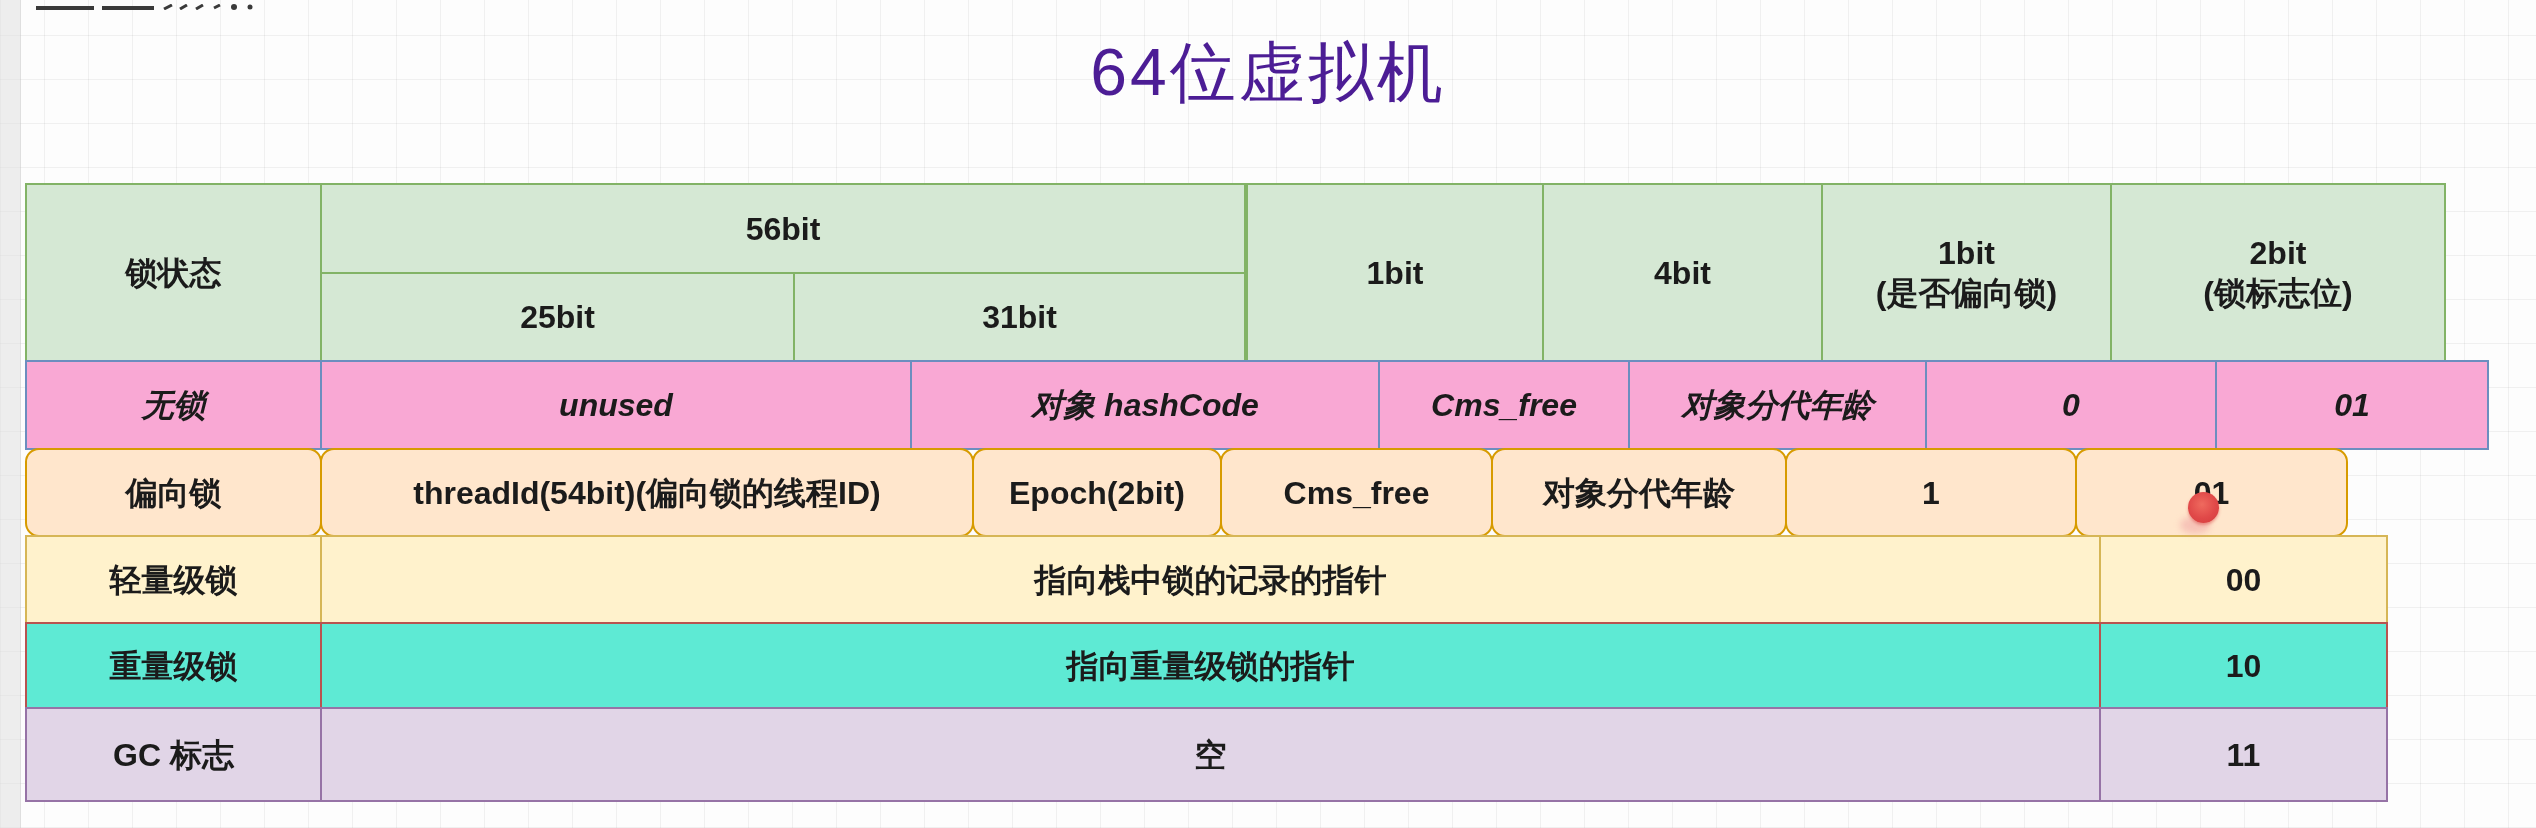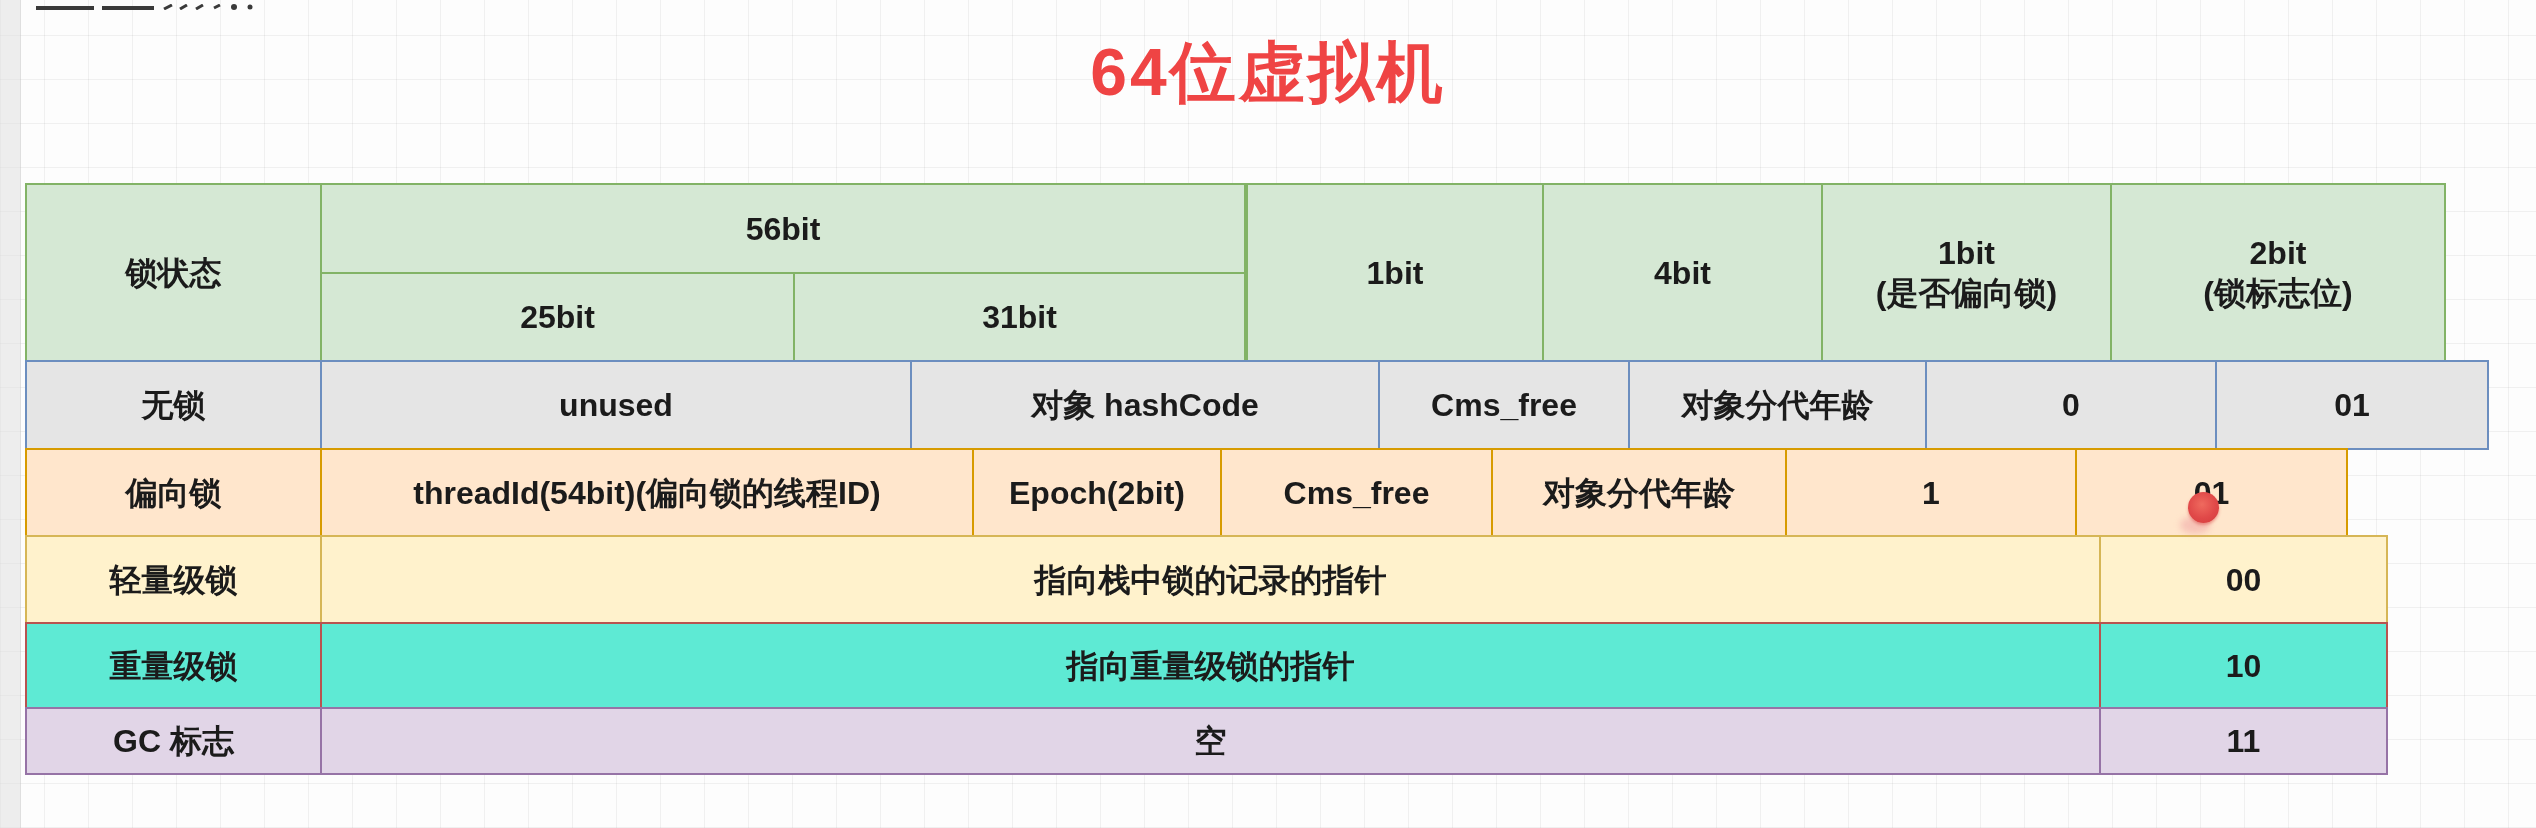--- a/index.html
+++ b/index.html
@@ -11,42 +11,42 @@
       repeating-linear-gradient(0deg, rgba(0,0,0,0.05) 0 1px, transparent 1px 44px),
       repeating-linear-gradient(90deg, rgba(0,0,0,0.05) 0 1px, transparent 1px 44px);
   }
   .left-gutter{
     position:absolute;left:0;top:0;width:20px;height:828px;
     background:rgba(224,224,224,0.55);border-right:1px solid rgba(0,0,0,0.06);
   }
   .top-fragment{position:absolute;left:34px;top:0;width:230px;height:10px;overflow:hidden;}
   .page-title{
     position:absolute;left:0;top:28px;width:2536px;text-align:center;
-    font-size:66px;font-weight:bold;color:#ef4444;letter-spacing:3px;
+    font-size:66px;font-weight:normal;color:#4c1d95;letter-spacing:3px;
   }
   .tbl{position:absolute;left:25px;top:183px;}
   .row{display:flex;}
   .row + .row{margin-top:-2px;}
   .cell{
     box-sizing:border-box;border:2px solid #888;
     display:flex;flex-direction:column;align-items:center;justify-content:center;
     font-weight:bold;font-size:32px;color:#1b1b1b;text-align:center;line-height:1.25;
   }
   .cell + .cell, .pullL{margin-left:-2px;}
   .group{box-sizing:border-box;display:flex;flex-direction:column;justify-content:space-between;}
   .subrow{display:flex;margin-top:-2px;}
   
   .green  {background:#d5e8d4;border-color:#82b366;}
-  .blue   {background:#e5e5e5;border-color:#6c8ebf;}
-  .orange {background:#ffe6cc;border-color:#d79b00;}
+  .blue   {background:#f9a8d4;border-color:#6c8ebf;font-style:italic;}
+  .orange {background:#ffe6cc;border-color:#d79b00;border-radius:14px;}
   .yellow {background:#fff2cc;border-color:#d6b656;}
   .red    {background:#5eead4;border-color:#b85450;}
   .purple {background:#e1d5e7;border-color:#9673a6;}
   .h179{height:179px;} .h91{height:91px;} .h90{height:90px;} .h89{height:89px;}
-  .h87{height:87px;} .h83{height:68px;}
+  .h87{height:87px;} .h83{height:95px;}
   .laser{
     position:absolute;left:2188px;top:492px;width:31px;height:31px;border-radius:50%;
     background:radial-gradient(circle at 45% 40%, #ef6a5e 0%, #e04848 55%, #d23c3c 100%);
     box-shadow:0 2px 3px rgba(216,60,60,0.45);
   }
   .laser-smear{
     position:absolute;left:2180px;top:516px;width:30px;height:18px;border-radius:50%;
     background:rgba(233,140,150,0.38);filter:blur(3px);
   }
 </style>

